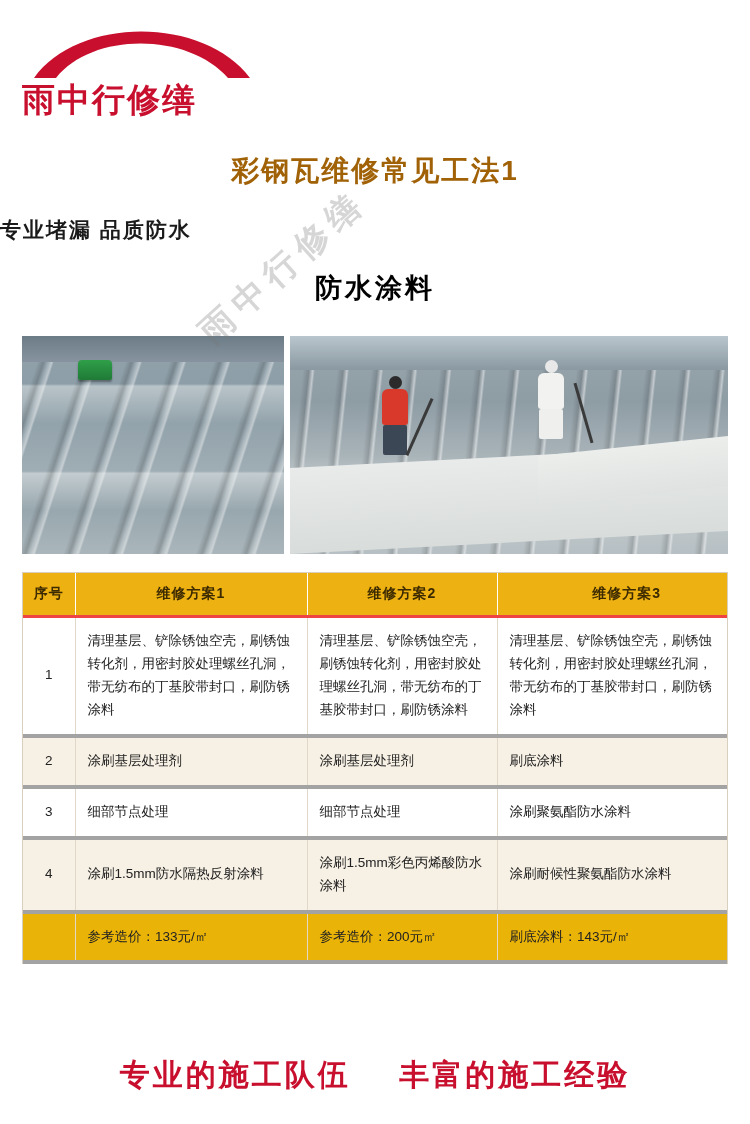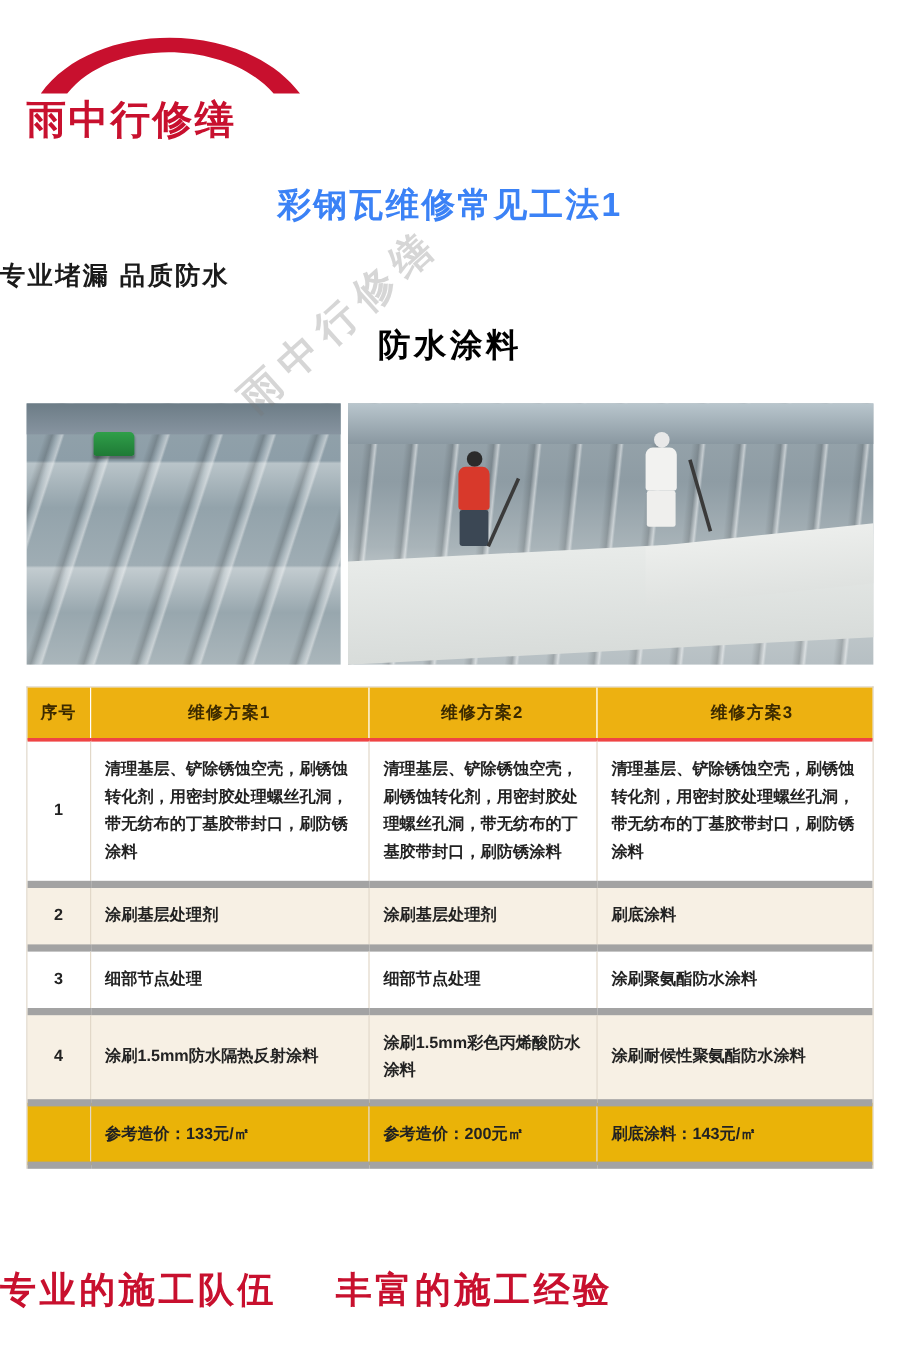--- a/index.html
+++ b/index.html
@@ -38,21 +38,21 @@
     font-size: 33px;
     font-weight: bold;
     letter-spacing: 2px;
     color: #c8102e;
     font-family: "DejaVu Sans", "Liberation Sans", sans-serif;
   }
 
   
   .title-main {
     text-align: center;
-    color: #3b82f6;
+    color: #a16207;
     font-size: 28px;
     font-weight: bold;
     letter-spacing: 2px;
     margin-top: 42px;
   }
   .title-sub {
     text-align: left;
     color: #1a1a1a;
     font-size: 21px;
     font-weight: bold;
@@ -231,42 +231,41 @@
     padding: 12px 4px;
     border-right: 1px solid #ffffff;
     border-bottom: 3px solid #ef4444;
     letter-spacing: 1px;
   }
   table.plan th:last-child { border-right: none; padding-left: 33px; }
   table.plan td {
     padding: 12px 12px;
     vertical-align: middle;
     border-right: 1px solid #e2d8c8;
-    border-bottom: 6px solid #a3a3a3;
+    border-bottom: 4px solid #a3a3a3;
     line-height: 1.7;
-    font-weight: bold;
   }
   table.plan td:last-child { border-right: none; }
   table.plan td.idx {
     text-align: center;
     width: 52px;
   }
   table.plan tr.r-odd  td { background: #ffffff; }
   table.plan tr.r-even td { background: #f7f0e4; }
   table.plan tr.r-price td { background: #eab308; }
   col.c-idx { width: 52px; }
   col.c-p1  { width: 232px; }
   col.c-p2  { width: 190px; }
 
   
   .footer {
     position: absolute;
     left: 0; right: 0;
     bottom: 28px;
-    text-align: left;
+    text-align: center;
     color: #c8102e;
     font-size: 30px;
     font-weight: bold;
     letter-spacing: 3px;
   }
   .footer .gap { display: inline-block; width: 26px; }
 </style>
 </head>
 <body>
 

